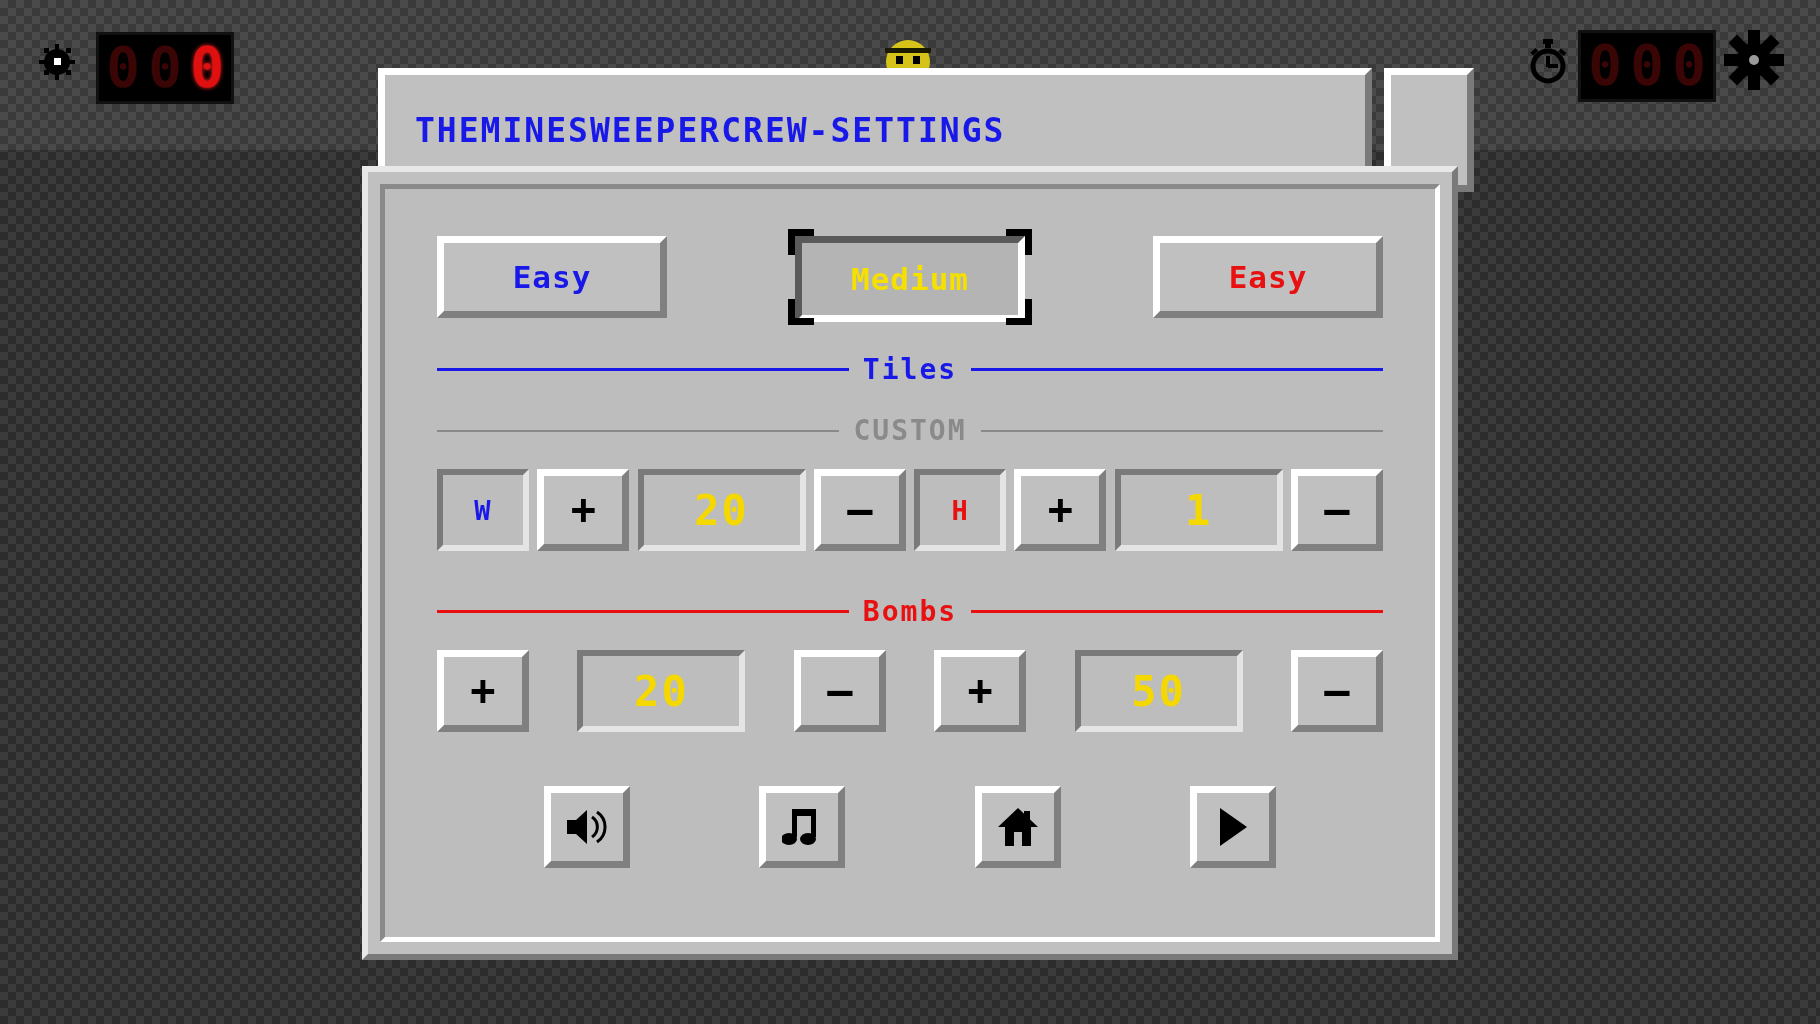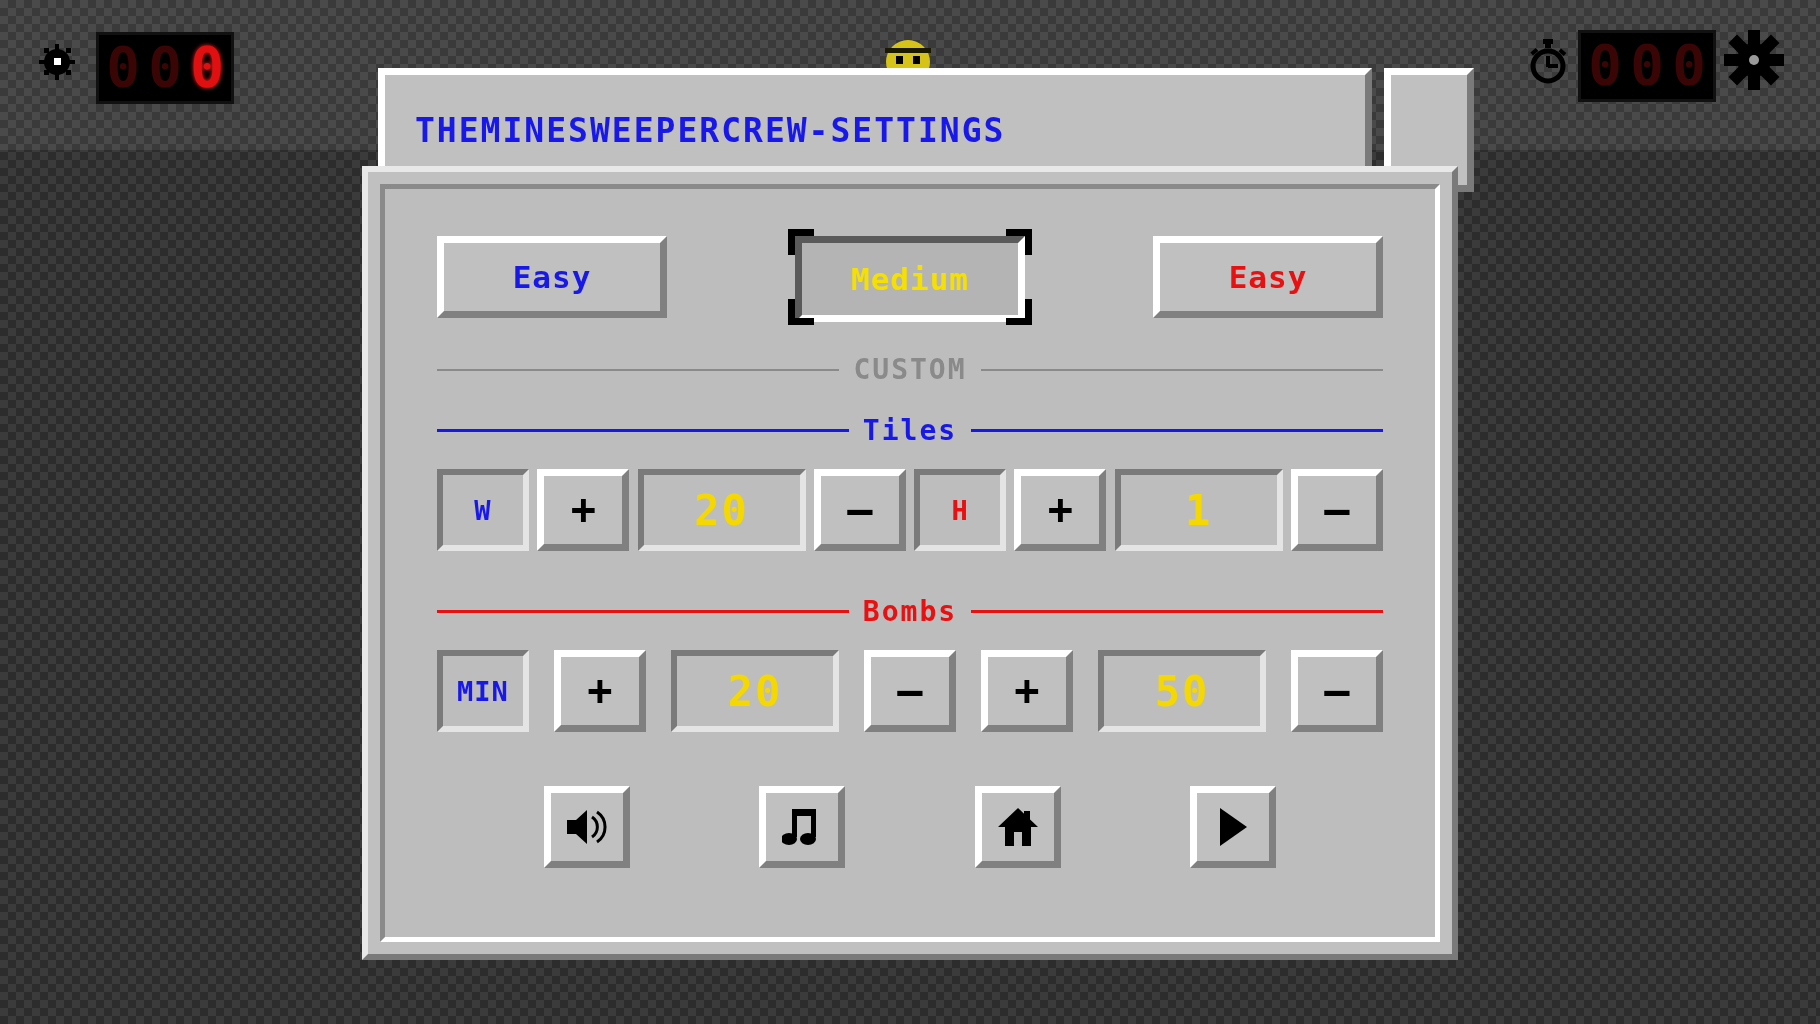--- a/index.html
+++ b/index.html
@@ -395,29 +395,29 @@
             <div class="diff-selected">Medium</div>
             <span class="corner c-tl"></span>
             <span class="corner c-tr"></span>
             <span class="corner c-bl"></span>
             <span class="corner c-br"></span>
           </div>
 
           <div class="diff-btn diff-hard">Easy</div>
         </div>
 
+        <div class="divider-row sec-tiles">
+          <span class="divider-line"></span>
+          <span class="divider-label">Tiles</span>
+          <span class="divider-line"></span>
+        </div>
+
         <div class="divider-row sec-custom">
           <span class="divider-line"></span>
           <span class="divider-label">CUSTOM</span>
-          <span class="divider-line"></span>
-        </div>
-
-        <div class="divider-row sec-tiles">
-          <span class="divider-line"></span>
-          <span class="divider-label">Tiles</span>
           <span class="divider-line"></span>
         </div>
 
         <div class="stepper-row">
           <div class="cell-label lbl-blue">W</div>
           <div class="cell-btn">+</div>
           <div class="cell-value">20</div>
           <div class="cell-btn">—</div>
 
           <div class="cell-label lbl-red">H</div>
@@ -426,21 +426,20 @@
           <div class="cell-btn">—</div>
         </div>
 
         <div class="divider-row sec-bombs" style="margin-top:44px;">
           <span class="divider-line"></span>
           <span class="divider-label">Bombs</span>
           <span class="divider-line"></span>
         </div>
 
         <div class="stepper-row">
-          <div class="cell-label lbl-blue">MIN</div>
           <div class="cell-btn">+</div>
           <div class="cell-value">20</div>
           <div class="cell-btn">—</div>
 
           <div class="cell-btn">+</div>
           <div class="cell-value">50</div>
           <div class="cell-btn">—</div>
         </div>
 
         <div id="action-row">

